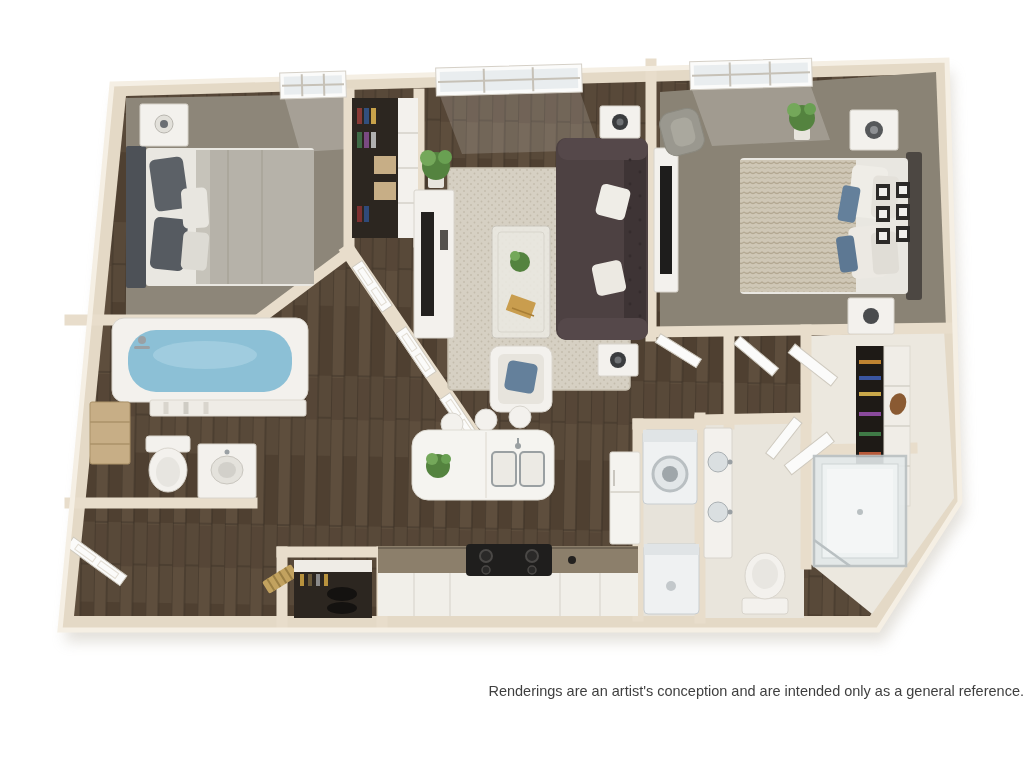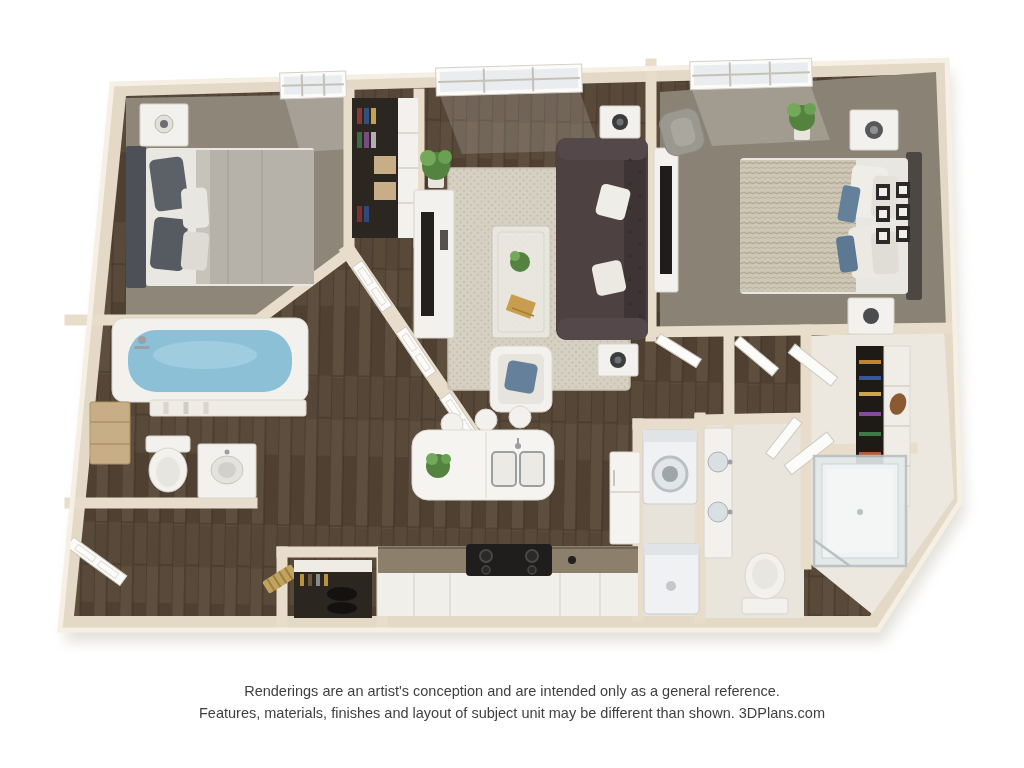--- a/index.html
+++ b/index.html
@@ -1,19 +1,19 @@
 <!DOCTYPE html>
 <html style="--bg: #ffffff; --text: #3f3f3f; --wall-fill: #e4d9c6; --wall-top: #f5efe4; --wall-edge: #cfc2ad; --wall-part: #e8ddcb; --wood-base: #584939; --wood-dark: #453829; --wood-light: #6b5945; --carpet-1: #8d8679; --carpet-2: #8a8375; --rug: #d6d0c3; --rug-dot: #c3bcac; --sofa: #4d4142; --sofa-dark: #3e3435; --water: #8cc0d6; --plant: #54833f; --plant-light: #74a85a; --blanket-knit: #cfc7b6; --knit-line: #b3a892; --pillow-blue: #64809b; --pillow-dark: #5c6167; --bed-light: #b6b2a9; --mattress: #e9e7e1; --headboard-1: #4d5157; --headboard-2: #4c4742; --fixture-white: #f3f1ed; --fixture-edge: #d8d4cc; --appliance: #eff1f2; --appliance-edge: #c9ced1; --counter: #8c7f6b; --stove: #1f1e1d; --closet-dark: #2c2620; --glass: #e3e9ea; --door-white: #fbfbfa; --tan-wood: #c7ae86; --shoe-gold: #c2a25f;"><head>
 <meta charset="utf-8">
 <style>
   html,body{margin:0;padding:0;background:#fff;}
   .stage{position:relative;width:1024px;height:768px;background:var(--bg,#fff);overflow:hidden;
          font-family:"Liberation Sans",sans-serif;}
   .plan-svg{position:absolute;left:0;top:0;}
-  .disclaimer{position:absolute;left:0;top:680px;width:1024px;text-align:center;
+  .disclaimer{position:absolute;left:0;top:680px;width:1024px;text-align:right;
               color:var(--text,#3f3f3f);font-size:14.5px;line-height:22px;}
   .disclaimer div{white-space:nowrap;}
 </style>
 </head>
 <body>
 
 <div class="stage">
 
   <svg class="plan-svg" width="1024" height="660" viewBox="0 0 1024 660">
     <defs>
@@ -449,16 +449,15 @@
         <rect x="694" y="64" width="114" height="20" style="fill:#e9edef"></rect>
         <line x1="730" y1="62" x2="730" y2="86" stroke="#c6c1b7" stroke-width="2"></line>
         <line x1="770" y1="62" x2="770" y2="86" stroke="#c6c1b7" stroke-width="2"></line>
         <line x1="692" y1="74" x2="810" y2="74" stroke="#c6c1b7" stroke-width="2"></line>
       </g>
     </g>
   </svg>
 
   <div class="disclaimer">
     <div>Renderings are an artist's conception and are intended only as a general reference.</div>
-    <div>Features, materials, finishes and layout of subject unit may be different than shown. 3DPlans.com</div>
   </div>
 
 </div>
 
 </body></html>

